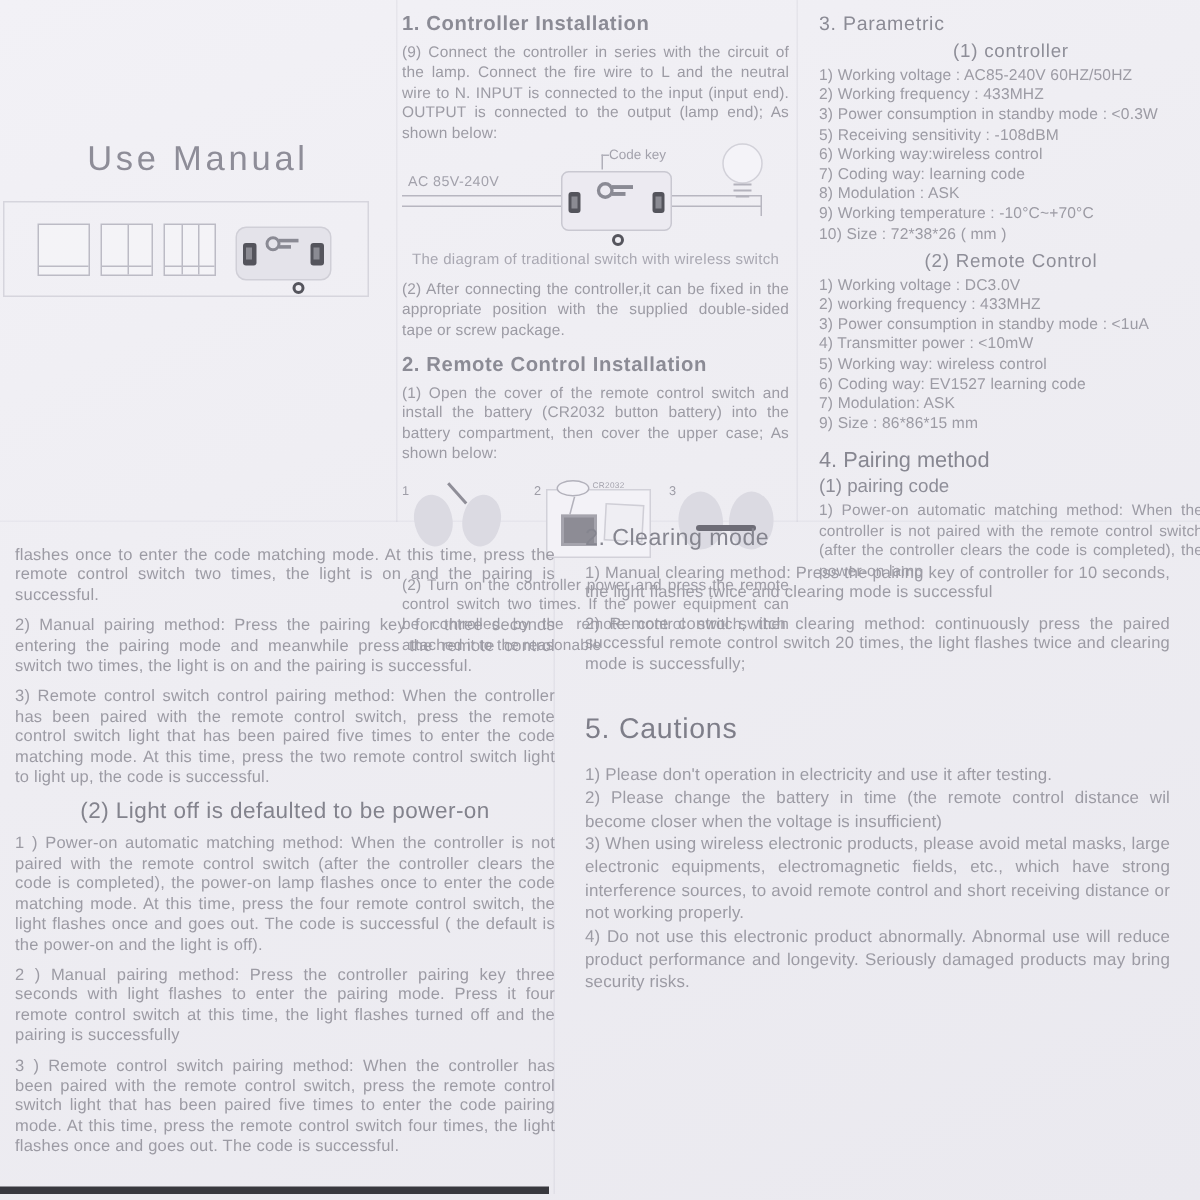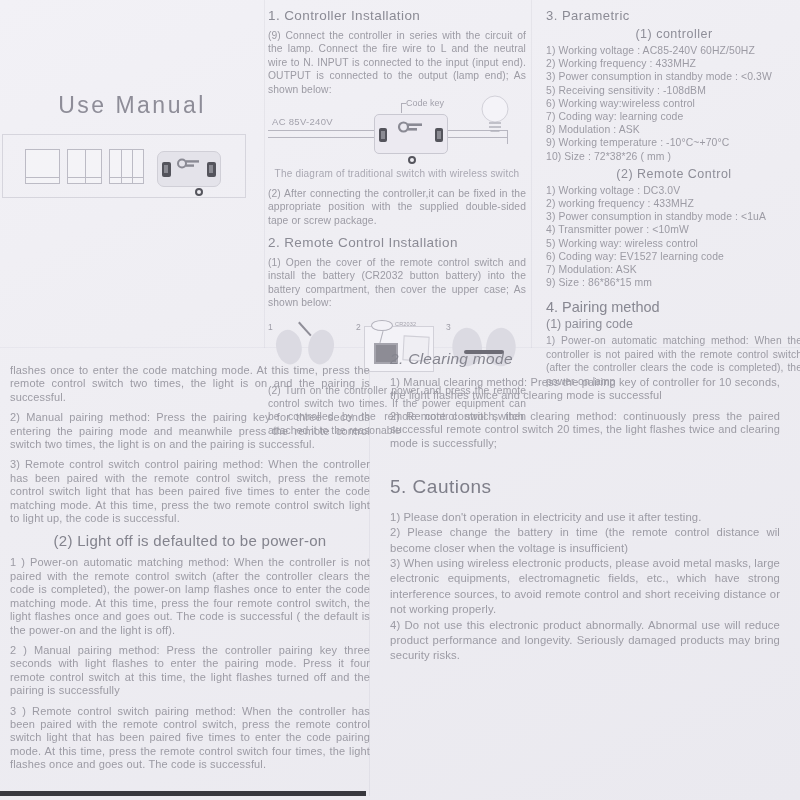--- a/index.html
+++ b/index.html
@@ -44,21 +44,21 @@
   .term-l { left:4px; } .term-r { right:4px; }
   .keylogo { position:absolute; left:18px; top:4px; }
   .keydot {
     position:absolute; width:8px; height:8px; border-radius:50%;
     border:2.5px solid #55555d; background:transparent;
   }
   .keydot-mini { left:192px; top:53px; }
 
   
   .panel-mid { position:absolute; left:268px; top:8px; width:258px; height:340px; }
-  .h-sec { font-size:13.5px; font-weight:400; color:#8b8b95; letter-spacing:0.4px; margin-bottom:6px; }
+  .h-sec { font-size:13.5px; font-weight:700; color:#8b8b95; letter-spacing:0.4px; margin-bottom:6px; }
   .p { font-size:10.3px; line-height:1.3; text-align:justify; letter-spacing:0.1px; margin-bottom:8px; }
   .diagram { position:relative; height:62px; margin-top:2px; }
   .wire { position:absolute; left:0; height:1px; background:#b7b6c0; }
   .wire1 { top:26px; width:240px; } .wire2 { top:33px; width:240px; }
   .wire-drop { position:absolute; left:239px; top:26px; width:1px; height:14px; background:#b7b6c0; }
   .ac-label { position:absolute; left:4px; top:12px; font-size:9.5px; color:#a3a2ac; letter-spacing:0.3px; }
   .ctrl-diag {
     position:absolute; left:106px; top:10px; width:74px; height:40px;
     background:#eceaf1; border:1px solid #c9c8d1; border-radius:5px;
   }
@@ -97,21 +97,21 @@
   .spec { font-size:10.4px; line-height:13.2px; letter-spacing:0.1px; }
   .h-pair { font-size:14.5px; font-weight:400; color:#878791; margin:10px 0 2px; }
   .h-paircode { font-size:12.5px; font-weight:400; color:#8e8e98; margin-bottom:3px; }
   .note { font-size:10px; line-height:12px; margin-bottom:3px; }
 
   
   .col-bl { position:absolute; left:10px; top:364px; width:360px; }
   .col-br { position:absolute; left:390px; top:350px; width:390px; }
   .p-lg { font-size:11px; line-height:1.22; text-align:justify; letter-spacing:0.15px; margin-bottom:7px; }
   .h-light { font-size:15px; font-weight:400; color:#83838d; margin:3px 0 7px; letter-spacing:0.3px;text-align:center; }
-  .h-clear { font-size:15.5px; font-weight:400; color:#85858f; margin-bottom:8px; letter-spacing:0.3px;font-style:italic; }
+  .h-clear { font-size:15.5px; font-weight:400; color:#85858f; margin-bottom:8px; letter-spacing:0.3px; }
   .h-caution { font-size:19px; font-weight:400; color:#7e7e89; margin:26px 0 12px; letter-spacing:0.5px; }
   .caution-item { font-size:11.3px; line-height:1.36; text-align:justify; letter-spacing:0.1px; margin:0; }
 
   .photo-edge { position:absolute; left:0; top:791px; width:366px; height:5px; background:#38383e; }
 </style>
 </head>
 <body>
 
 <div class="sheet">
   <div class="fold fold-a"></div>

